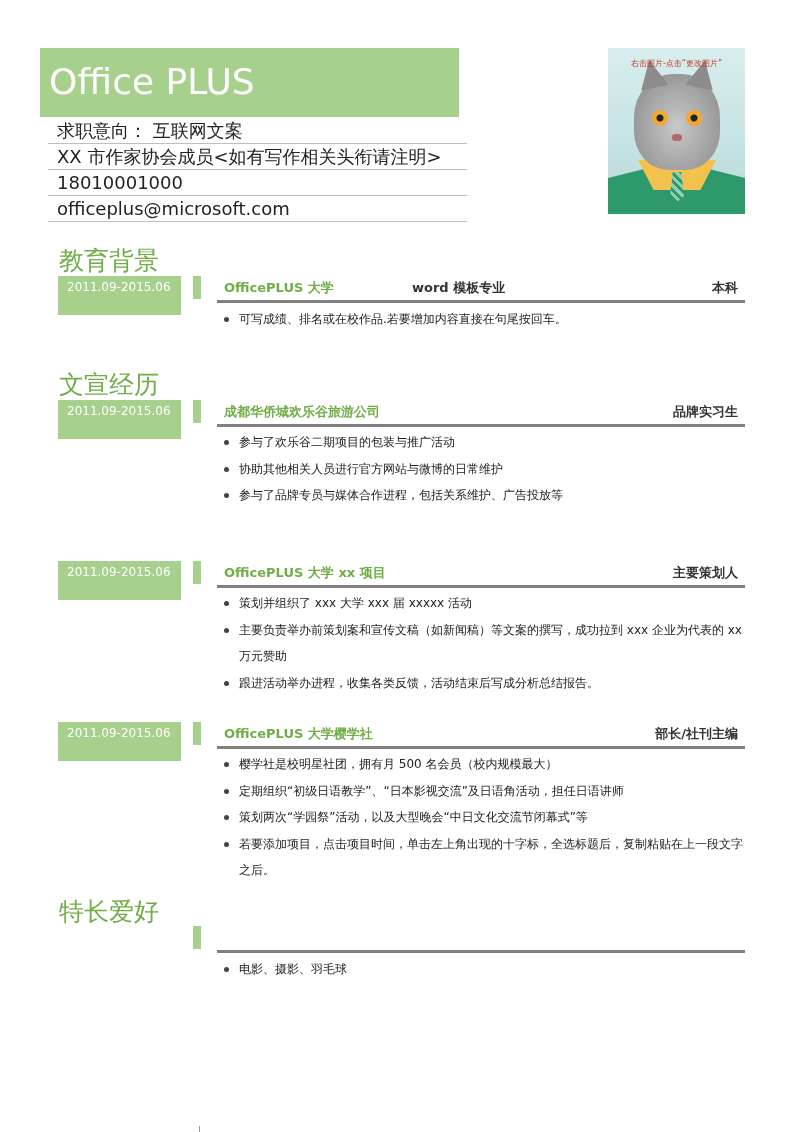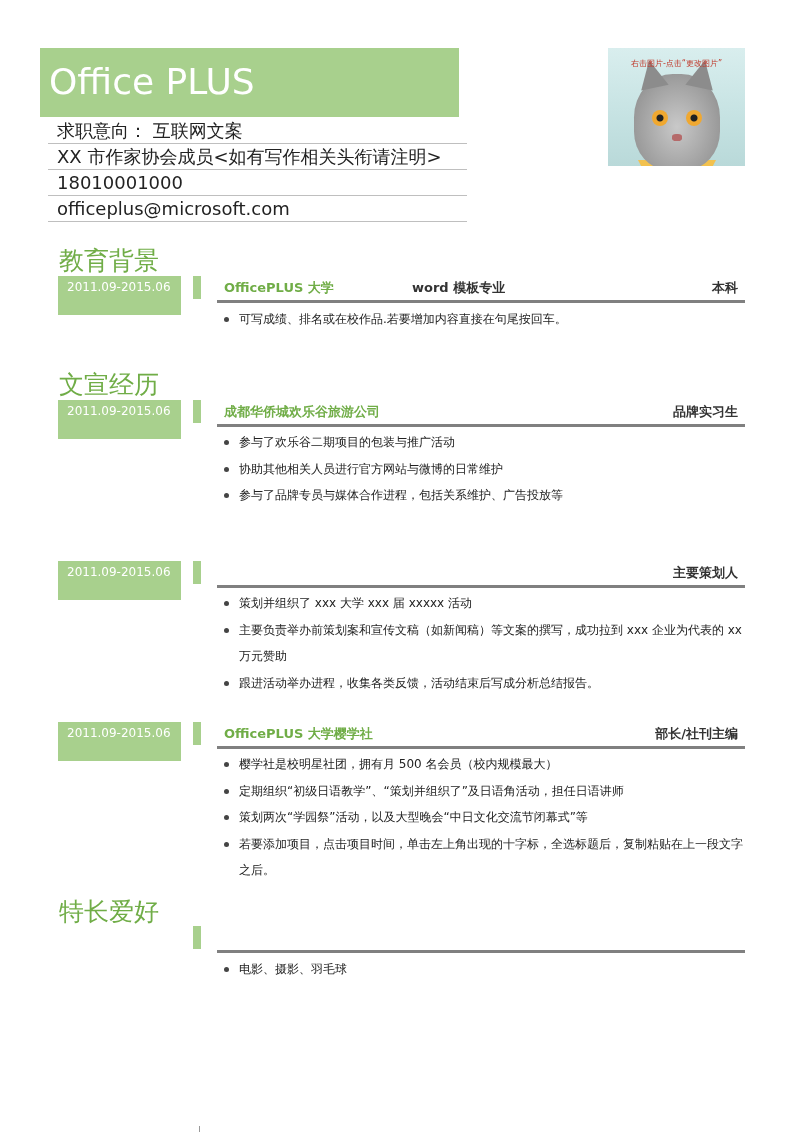--- a/index.html
+++ b/index.html
@@ -1,21 +1,21 @@
 <!DOCTYPE html>
 <html><head>
 <meta charset="utf-8">
 <style>
   html,body{margin:0;padding:0;background:#fff;}
   body{width:800px;height:1132px;position:relative;overflow:hidden;font-family:"DejaVu Sans","Liberation Sans",sans-serif;color:#333;}
   .hdr{position:absolute;left:40px;top:48px;width:419px;height:69px;background:#a8d08d;}
   .hdr-name{position:absolute;left:9px;top:14px;font-size:36px;color:#fff;font-family:"DejaVu Sans",sans-serif;letter-spacing:0px;line-height:40px;}
   .info-row{position:absolute;left:48px;width:419px;height:25px;border-bottom:1px solid #bfbfbf;font-size:18px;line-height:25px;color:#222;}
   .info-row span{padding-left:9px;}
-  .photo{position:absolute;left:608px;top:48px;width:137px;height:118px;background:linear-gradient(180deg,#d9eeee 0%,#c5e2e2 60%,#b9d9d9 100%);overflow:hidden;}
+  .photo{position:absolute;left:608px;top:48px;width:137px;height:166px;background:linear-gradient(180deg,#d9eeee 0%,#c5e2e2 60%,#b9d9d9 100%);overflow:hidden;}
   .photo-cap{position:absolute;left:0;right:0;top:10px;text-align:center;font-size:8px;color:#c0392b;}
   .cat-head{position:absolute;left:26px;top:26px;width:86px;height:96px;background:radial-gradient(ellipse at 50% 55%,#c9c9c9 0%,#9a9a9a 70%,#808080 100%);border-radius:45% 45% 40% 40%;}
   .ear{position:absolute;top:-14px;width:0;height:0;border-left:14px solid transparent;border-right:14px solid transparent;border-bottom:28px solid #8c8c8c;}
   .ear.l{left:4px;transform:rotate(-12deg);} .ear.r{right:4px;transform:rotate(12deg);}
   .eye{position:absolute;top:36px;width:16px;height:16px;border-radius:50%;background:radial-gradient(circle,#222 0 3px,#f0a830 4px 100%);}
   .eye.l{left:18px;} .eye.r{right:18px;}
   .nose{position:absolute;left:38px;top:60px;width:10px;height:7px;background:#b56a6a;border-radius:40%;}
   .collar{position:absolute;left:30px;top:112px;width:78px;height:30px;background:#f2c14e;clip-path:polygon(0 0,100% 0,80% 100%,20% 100%);}
   .sweater{position:absolute;left:0;top:118px;width:137px;height:48px;background:#2e9a6b;clip-path:polygon(0 25%,35% 0,50% 70%,65% 0,100% 25%,100% 100%,0 100%);}
   .tie{position:absolute;left:62px;top:124px;width:14px;height:30px;background:repeating-linear-gradient(45deg,#8fd0b0 0 3px,#2e9a6b 3px 6px);clip-path:polygon(20% 0,80% 0,100% 80%,50% 100%,0 80%);}
@@ -78,37 +78,38 @@
 </div>
 <ul class="bullets" style="top:429px">
   <li>参与了欢乐谷二期项目的包装与推广活动</li>
   <li>协助其他相关人员进行官方网站与微博的日常维护</li>
   <li>参与了品牌专员与媒体合作进程，包括关系维护、广告投放等</li>
 </ul>
 
 <div class="date-box" style="top:561px">2011.09-2015.06</div>
 <div class="vbar" style="top:561px"></div>
 <div class="entry-head" style="top:561px">
+  <span class="eh-left">OfficePLUS 大学 xx 项目</span>
   <span class="eh-right">主要策划人</span>
 </div>
 <ul class="bullets" style="top:590px">
   <li>策划并组织了 xxx 大学 xxx 届 xxxxx 活动</li>
   <li>主要负责举办前策划案和宣传文稿（如新闻稿）等文案的撰写，成功拉到 xxx 企业为代表的 xx 万元赞助</li>
   <li>跟进活动举办进程，收集各类反馈，活动结束后写成分析总结报告。</li>
 </ul>
 
 <div class="date-box" style="top:722px">2011.09-2015.06</div>
 <div class="vbar" style="top:722px"></div>
 <div class="entry-head" style="top:722px">
   <span class="eh-left">OfficePLUS 大学樱学社</span>
   <span class="eh-right">部长/社刊主编</span>
 </div>
 <ul class="bullets" style="top:751px">
   <li>樱学社是校明星社团，拥有月 500 名会员（校内规模最大）</li>
-  <li>定期组织“初级日语教学”、“策划并组织了”及日语角活动，担任日语讲师</li>
+  <li>定期组织“初级日语教学”、“日本影视交流”及日语角活动，担任日语讲师</li>
   <li>策划两次“学园祭”活动，以及大型晚会“中日文化交流节闭幕式”等</li>
   <li>若要添加项目，点击项目时间，单击左上角出现的十字标，全选标题后，复制粘贴在上一段文字之后。</li>
 </ul>
 
 <div class="sec-title" style="top:895px">特长爱好</div>
 <div class="vbar" style="top:926px"></div>
 <div class="entry-head" style="top:926px"></div>
 <ul class="bullets" style="top:956px">
   <li>电影、摄影、羽毛球</li>
 </ul>

